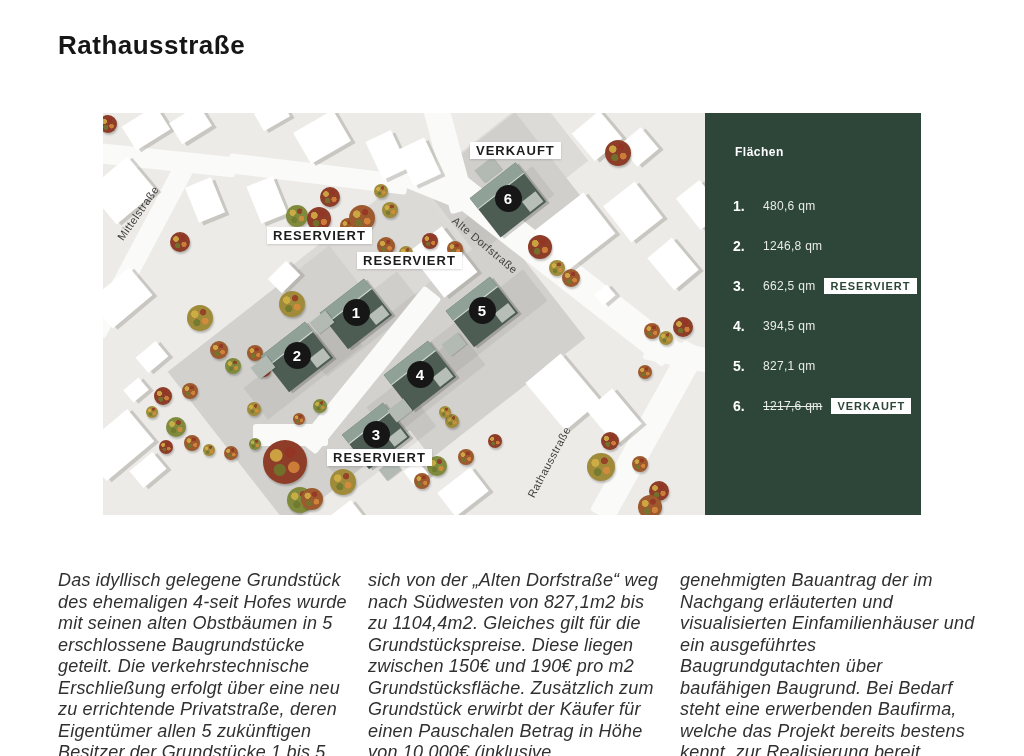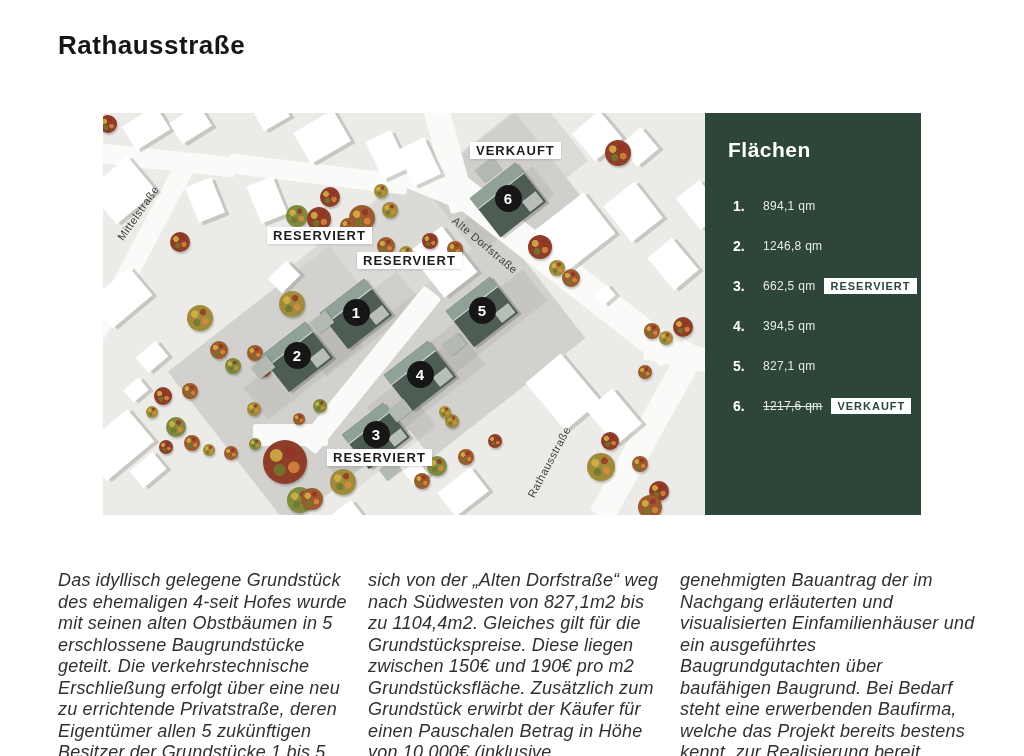--- a/index.html
+++ b/index.html
@@ -32,21 +32,21 @@
           background:var(--marker,#161616);color:#fff;font-weight:bold;font-size:15px;
           line-height:27px;text-align:center;}
   .maplabel{position:absolute;z-index:7;background:#fff;color:#1c1c1c;font-weight:bold;
             font-size:13px;letter-spacing:1px;padding:1px 6px;white-space:nowrap;
             box-shadow:0 1px 2px rgba(0,0,0,.15);}
   .streetlabel{position:absolute;z-index:6;color:#3d3d3d;font-size:11px;letter-spacing:.5px;
                white-space:nowrap;}
 
   
   .panel{position:absolute;left:602px;top:0;width:216px;height:402px;background:var(--green,#2d4639);}
-  .panel h2{position:absolute;left:23px;top:25px;margin:0;font-size:21px;font-weight:bold;
+  .panel h2{position:absolute;left:23px;top:25px;margin:7px;font-size:12px;font-weight:bold;
             letter-spacing:.5px;color:#ffffff;}
   .panel-rows{position:absolute;left:28px;top:73px;right:6px;}
   .prow{height:40px;display:flex;align-items:center;}
   .pnum{width:30px;font-weight:bold;font-size:14px;color:#ffffff;flex:none;}
   .parea{font-size:12px;color:#e9ece9;letter-spacing:.3px;margin-right:9px;white-space:nowrap;}
   .parea.sold{text-decoration:line-through;}
   .pbadge{background:#ffffff;color:var(--green,#2d4639);font-size:11px;font-weight:bold;
           letter-spacing:1px;padding:2px 6px;white-space:nowrap;}
   .caption{position:absolute;left:23px;top:337px;width:185px;margin:0;font-size:12px;
            line-height:22px;color:#f4f3ee;letter-spacing:.3px;}
@@ -210,21 +210,21 @@
         <div class="maplabel" style="left: 224px; top: 336px;">RESERVIERT</div>
         <div class="streetlabel" style="left: 35px; top: 100px; transform: translate(-50%, -50%) rotate(-55deg);">Mittelstraße</div>
         <div class="streetlabel" style="left: 382px; top: 132px; transform: translate(-50%, -50%) rotate(40deg);">Alte Dorfstraße</div>
         <div class="streetlabel" style="left: 446px; top: 349px; transform: translate(-50%, -50%) rotate(-62deg);">Rathausstraße</div>
       </div>
     <aside class="panel">
       <h2>Flächen</h2>
       <div class="panel-rows" id="panel-rows">
           <div class="prow">
             <span class="pnum">1.</span>
-            <span class="parea">894,1 qm</span>
+            <span class="parea">480,6 qm</span>
           </div>
           <div class="prow">
             <span class="pnum">2.</span>
             <span class="parea">1246,8 qm</span>
           </div>
           <div class="prow">
             <span class="pnum">3.</span>
             <span class="parea">662,5 qm</span>
             <span class="pbadge">RESERVIERT</span>
           </div>

